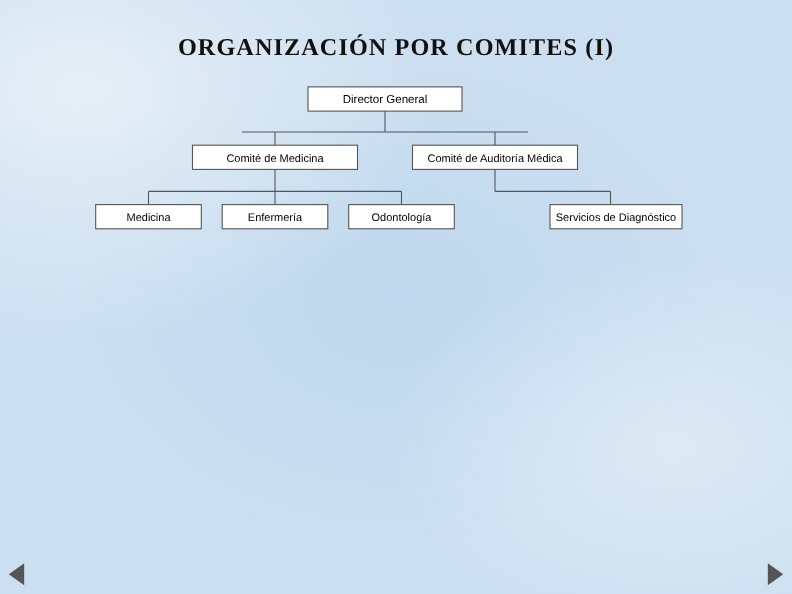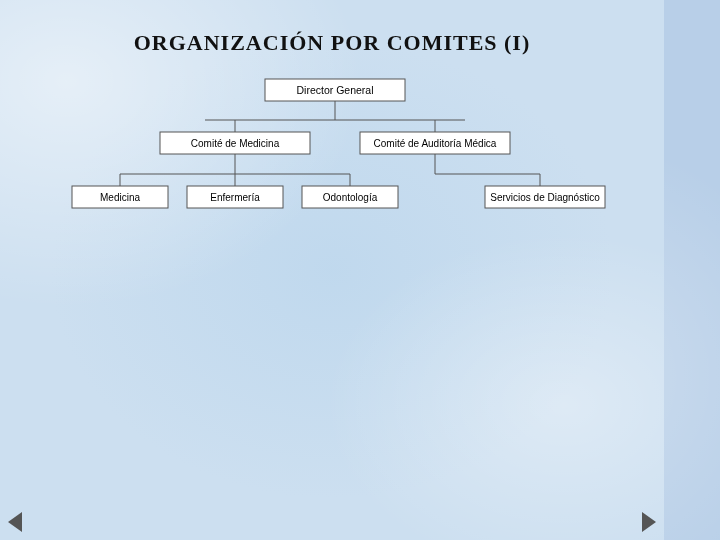--- a/index.html
+++ b/index.html
@@ -9,21 +9,21 @@
       height: 540px;
       overflow: hidden;
       background-color: #b8cfe8;
       background-image: radial-gradient(circle at 15% 20%, rgba(255,255,255,0.4) 0%, transparent 40%),
                         radial-gradient(circle at 80% 70%, rgba(255,255,255,0.3) 0%, transparent 35%);
       font-family: Arial, sans-serif;
       position: relative;
     }
 
     .slide {
-      width: 664px;
+      width: 720px;
       height: 540px;
       background: #ccdff0;
       background-image:
         radial-gradient(ellipse at 10% 15%, rgba(255,255,255,0.5) 0%, transparent 35%),
         radial-gradient(ellipse at 85% 75%, rgba(255,255,255,0.35) 0%, transparent 30%),
         radial-gradient(ellipse at 50% 50%, rgba(180,210,235,0.5) 0%, transparent 60%);
       position: relative;
       padding: 30px 50px 20px 50px;
     }
 
@@ -66,21 +66,21 @@
       right: 8px;
       border-top: 10px solid transparent;
       border-bottom: 10px solid transparent;
       border-left: 14px solid #555;
     }
 
     
     .org-svg-container {
       width: 100%;
       display: flex;
-      justify-content: flex-start;
+      justify-content: center;
     }
   </style>
 </head>
 <body>
 
 <div class="slide">
 
   <div class="title">ORGANIZACIÓN POR COMITES (I)</div>
 
 

